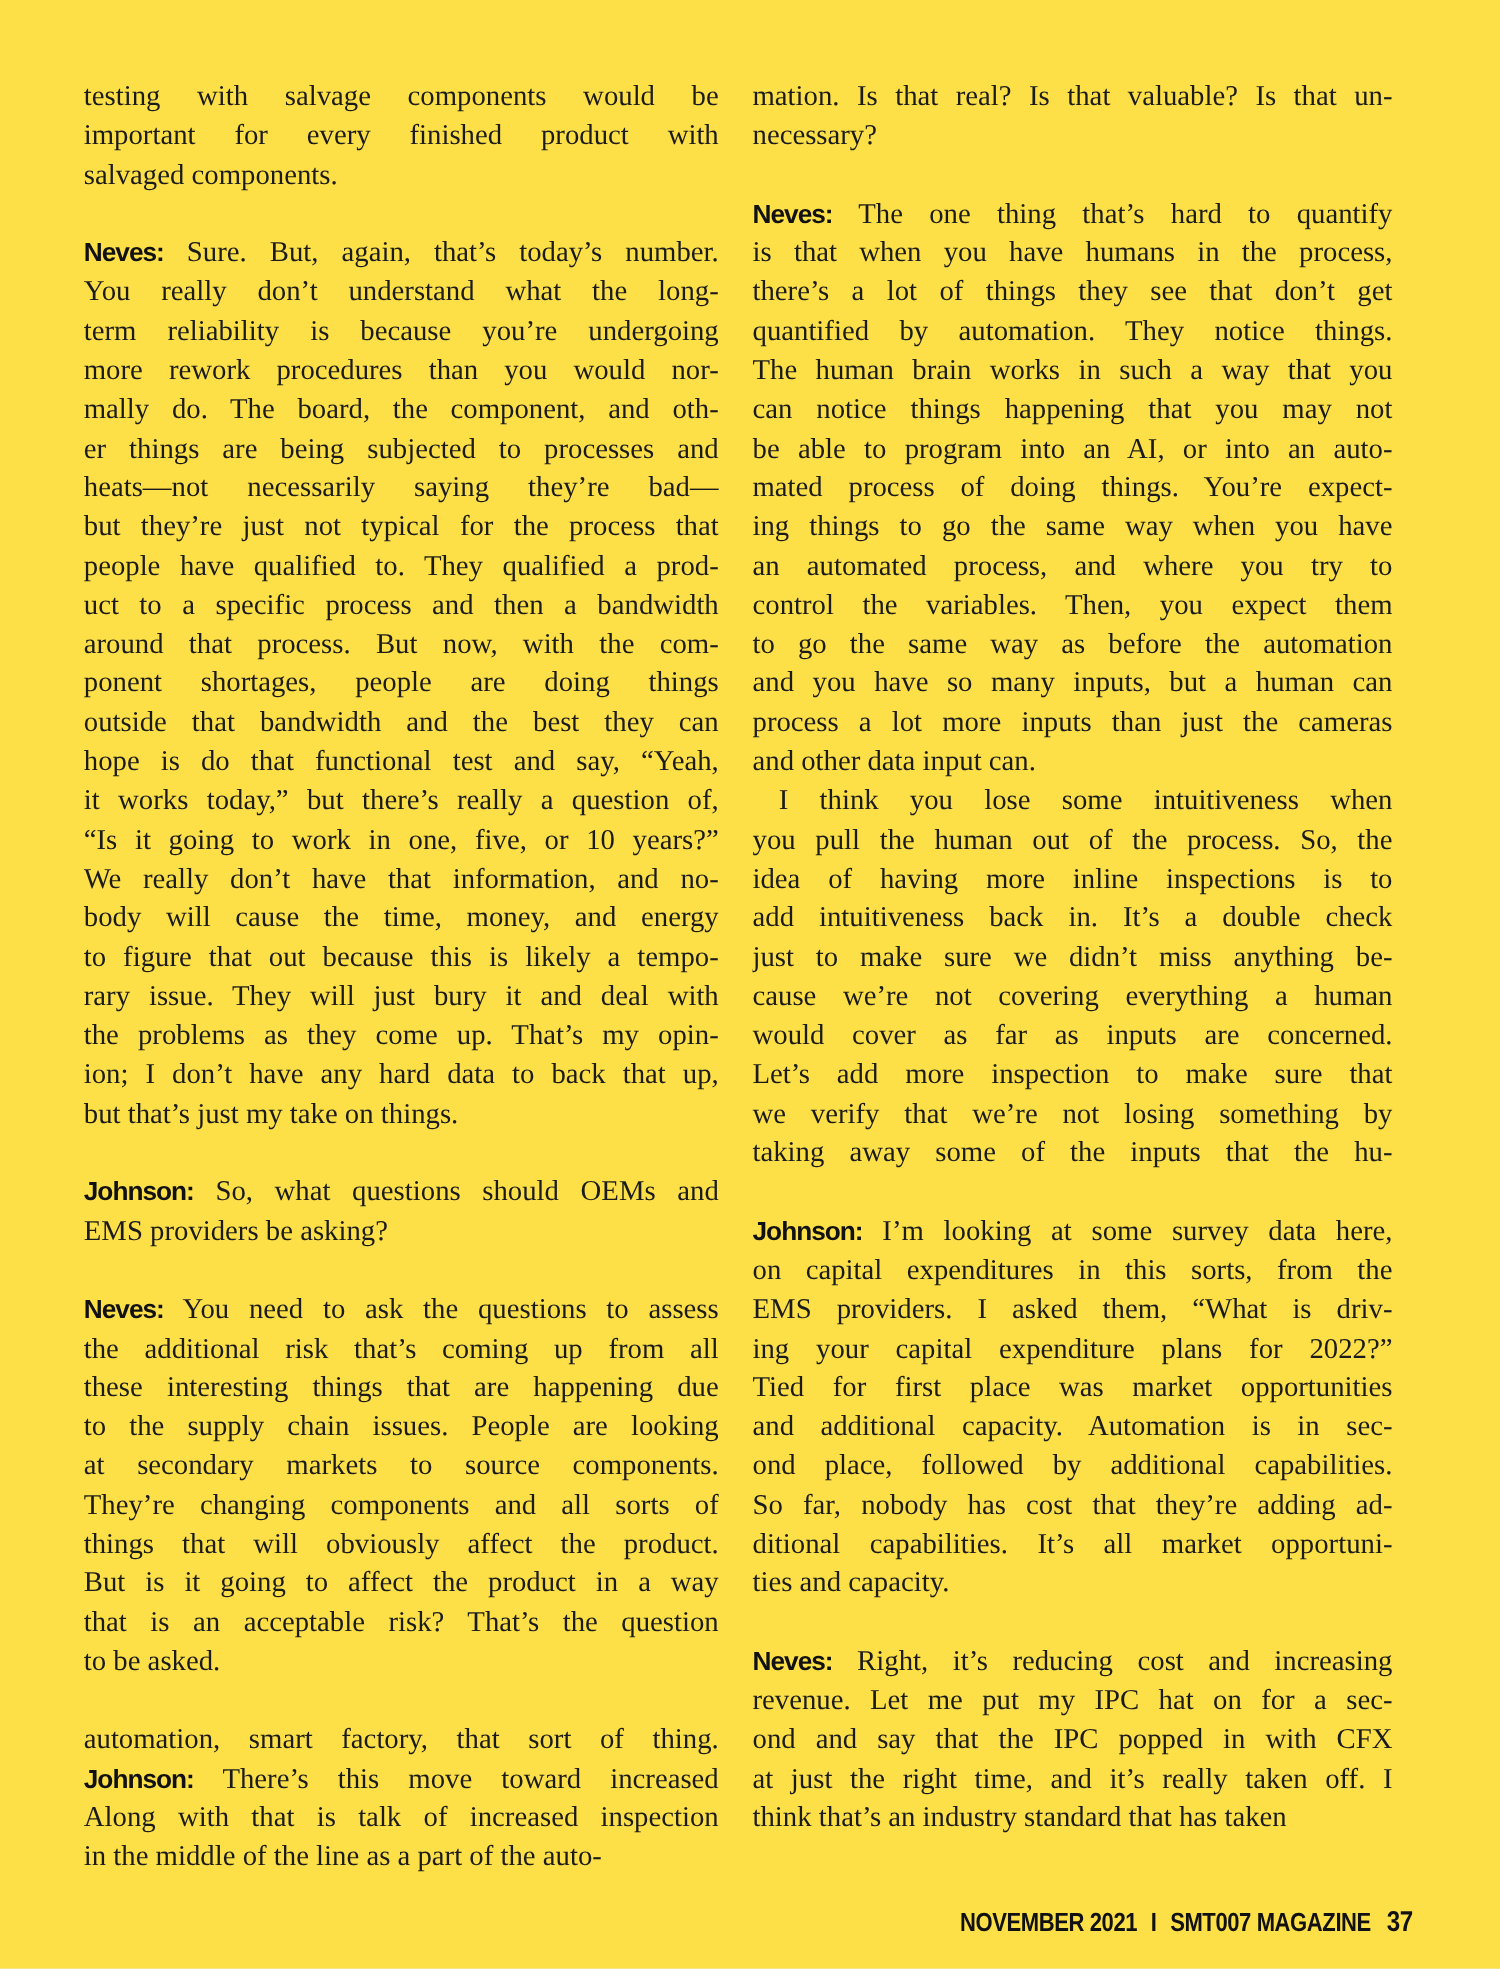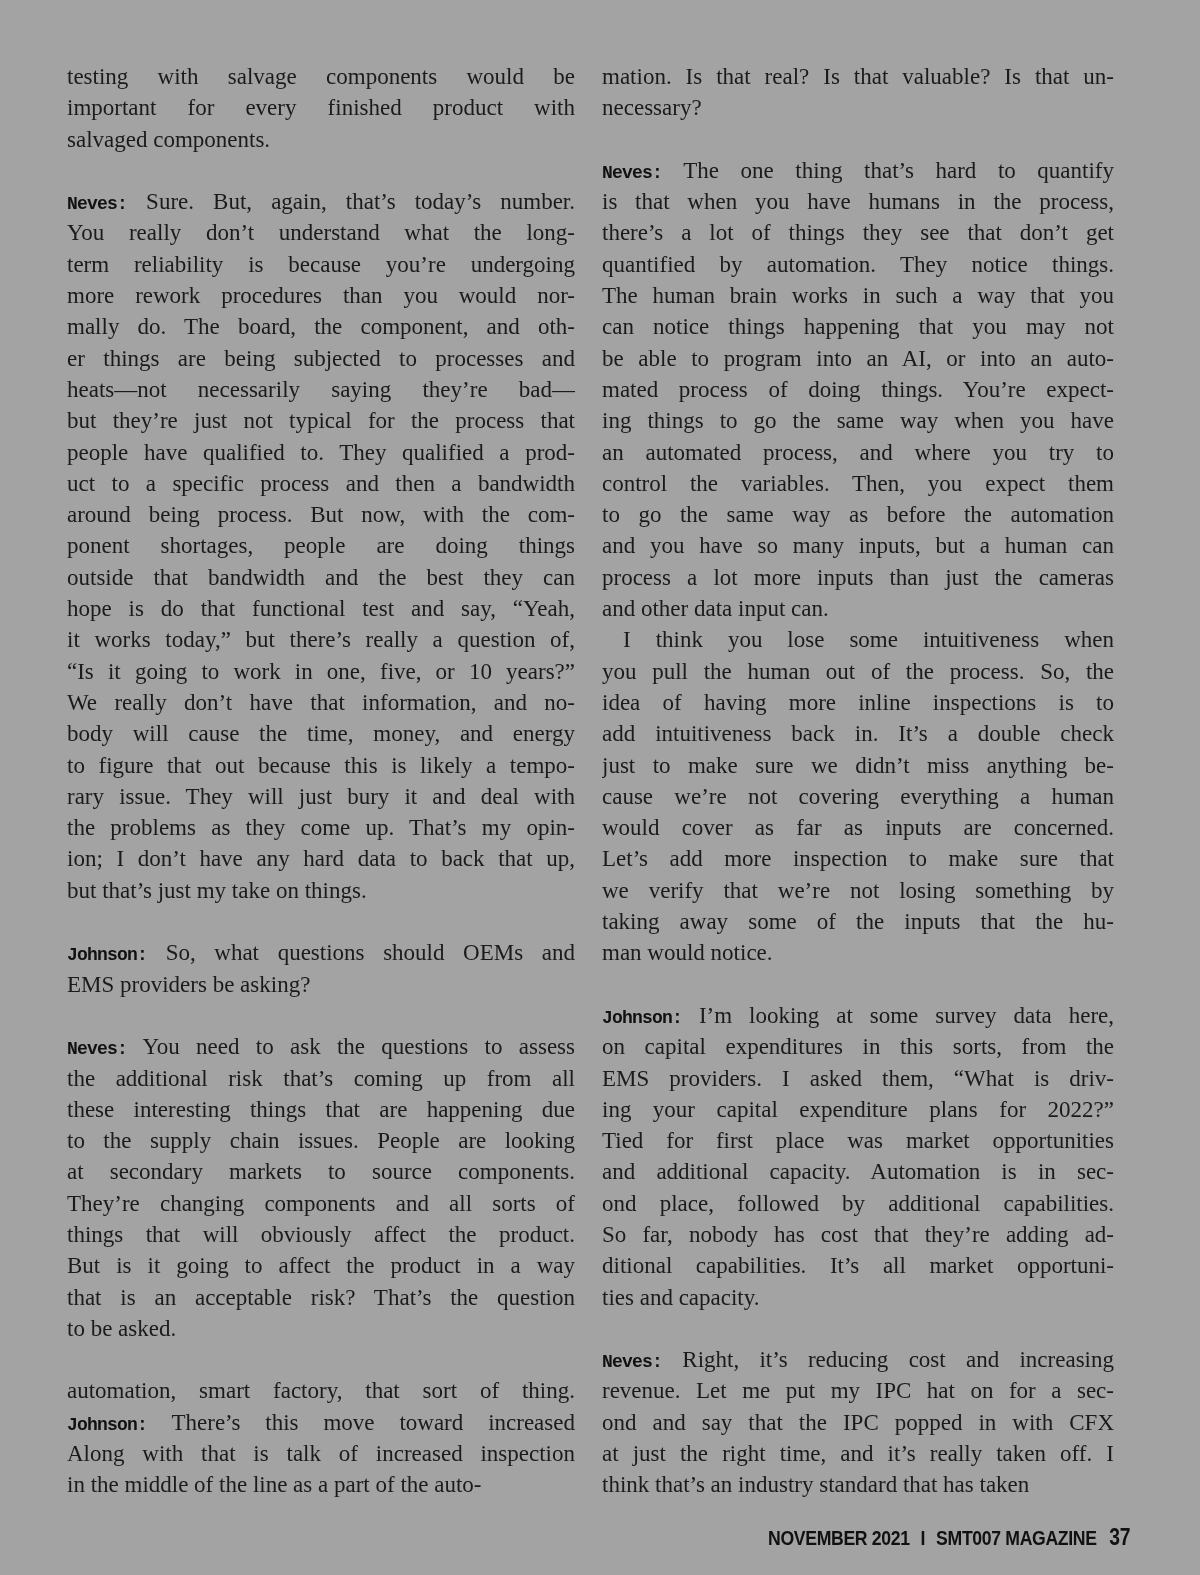--- a/index.html
+++ b/index.html
@@ -1,20 +1,20 @@
 <!DOCTYPE html>
 <html><head>
 <meta charset="utf-8">
 <style>
   html, body { margin: 0; padding: 0; background: #e9e9e9; }
   .page {
     position: relative;
     width: 1200px;
     height: 1575px;
-    background: #a3a3a3;
+    background: #fde047;
     margin: 0 auto;
     overflow: hidden;
   }
   .col {
     position: absolute;
     top: 61px;
     font-family: "Liberation Serif", serif;
     font-size: 23px;
     line-height: 31.3px;
     color: #1b1b1b;
@@ -30,23 +30,23 @@
     text-align: justify;
     text-align-last: justify;
     text-justify: inter-word;
     white-space: nowrap;
     overflow: hidden;
   }
   .line.last { text-align: center; text-align-last: left; }
   .line.indent { padding-left: 21px; }
 
   .speaker {
-    font-family: Liberation Mono, monospace;
+    font-family: Liberation Sans, sans-serif;
     font-weight: 700;
-    font-size: 18px;
+    font-size: 21px;
     letter-spacing: -0.8px;
     color: #111111;
   }
 
   .footer {
     position: absolute;
     top: 1524px;
     right: 70px;
     font-family: "Liberation Sans", sans-serif;
     font-weight: 700;
@@ -74,21 +74,21 @@
         <div class="line"><span class="speaker">Neves:</span> Sure. But, again, that’s today’s number.</div>
         <div class="line">You really don’t understand what the long-</div>
         <div class="line">term reliability is because you’re undergoing</div>
         <div class="line">more rework procedures than you would nor-</div>
         <div class="line">mally do. The board, the component, and oth-</div>
         <div class="line">er things are being subjected to processes and</div>
         <div class="line">heats—not necessarily saying they’re bad—</div>
         <div class="line">but they’re just not typical for the process that</div>
         <div class="line">people have qualified to. They qualified a prod-</div>
         <div class="line">uct to a specific process and then a bandwidth</div>
-        <div class="line">around being process. But now, with the com-</div>
+        <div class="line">around that process. But now, with the com-</div>
         <div class="line">ponent shortages, people are doing things</div>
         <div class="line">outside that bandwidth and the best they can</div>
         <div class="line">hope is do that functional test and say, “Yeah,</div>
         <div class="line">it works today,” but there’s really a question of,</div>
         <div class="line">“Is it going to work in one, five, or 10 years?”</div>
         <div class="line">We really don’t have that information, and no-</div>
         <div class="line">body will cause the time, money, and energy</div>
         <div class="line">to figure that out because this is likely a tempo-</div>
         <div class="line">rary issue. They will just bury it and deal with</div>
         <div class="line">the problems as they come up. That’s my opin-</div>
@@ -144,21 +144,20 @@
         <div class="line indent">I think you lose some intuitiveness when</div>
         <div class="line">you pull the human out of the process. So, the</div>
         <div class="line">idea of having more inline inspections is to</div>
         <div class="line">add intuitiveness back in. It’s a double check</div>
         <div class="line">just to make sure we didn’t miss anything be-</div>
         <div class="line">cause we’re not covering everything a human</div>
         <div class="line">would cover as far as inputs are concerned.</div>
         <div class="line">Let’s add more inspection to make sure that</div>
         <div class="line">we verify that we’re not losing something by</div>
         <div class="line">taking away some of the inputs that the hu-</div>
-        <div class="line last">man would notice.</div>
       </div>
       <div class="para gap">
         <div class="line"><span class="speaker">Johnson:</span> I’m looking at some survey data here,</div>
         <div class="line">on capital expenditures in this sorts, from the</div>
         <div class="line">EMS providers. I asked them, “What is driv-</div>
         <div class="line">ing your capital expenditure plans for 2022?”</div>
         <div class="line">Tied for first place was market opportunities</div>
         <div class="line">and additional capacity. Automation is in sec-</div>
         <div class="line">ond place, followed by additional capabilities.</div>
         <div class="line">So far, nobody has cost that they’re adding ad-</div>

